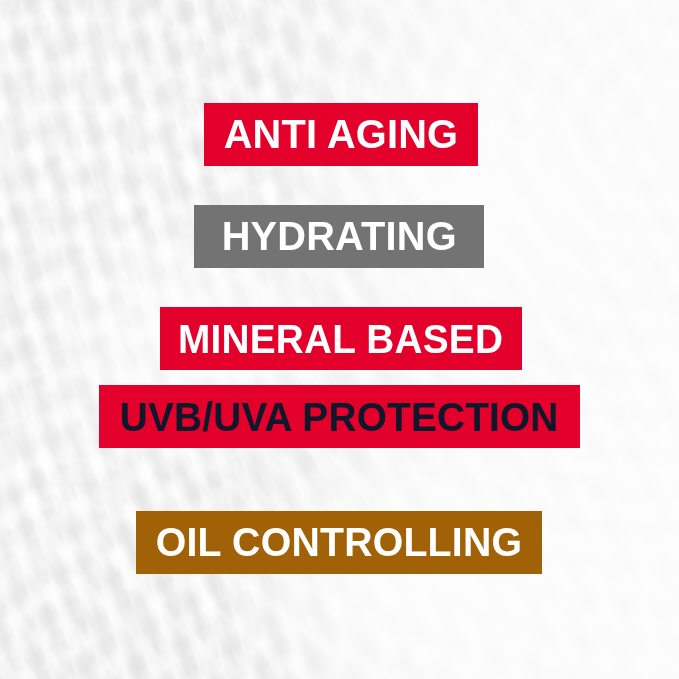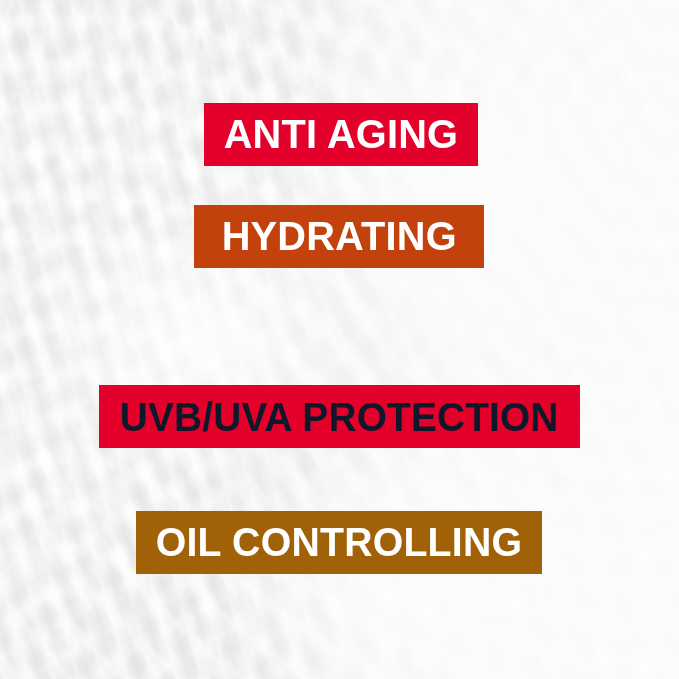--- a/index.html
+++ b/index.html
@@ -145,22 +145,25 @@
   <div class="bg-layer" id="bg-rings"></div>
   <div class="bg-layer" id="bg-rings2"></div>
   <div class="bg-layer" id="bg-soft"></div>
   <div class="bg-layer" id="bg-right-wash"></div>
   <div class="bg-layer" id="bg-veil"></div>
 
   <div id="banner-stack">
       <div class="banner" style="left: 204px; top: 103px; width: 274px; height: 63px; background: rgb(227, 0, 43); color: rgb(255, 255, 255);">
         <span class="banner-label" style="font-size: 41px;">ANTI AGING</span>
       </div>
-      <div class="banner" style="left: 194px; top: 205px; width: 290px; height: 63px; background: #c2410c; color: rgb(255, 255, 255);">
+      <div class="banner" style="left: 194px; top: 205px; width: 290px; height: 63px; background: #737373; color: rgb(255, 255, 255);">
         <span class="banner-label" style="font-size: 41px;">HYDRATING</span>
+      </div>
+      <div class="banner" style="left: 160px; top: 307px; width: 362px; height: 63px; background: rgb(227, 0, 43); color: rgb(255, 255, 255);">
+        <span class="banner-label" style="font-size: 40px;">MINERAL BASED</span>
       </div>
       <div class="banner" style="left: 99px; top: 385px; width: 481px; height: 63px; background: rgb(227, 0, 43); color: #0f172a;">
         <span class="banner-label" style="font-size: 40px;">UVB/UVA PROTECTION</span>
       </div>
       <div class="banner" style="left: 136px; top: 511px; width: 406px; height: 63px; background: #a16207; color: rgb(255, 255, 255);">
         <span class="banner-label" style="font-size: 40.5px;">OIL CONTROLLING</span>
       </div>
     </div>
 
 </div>

